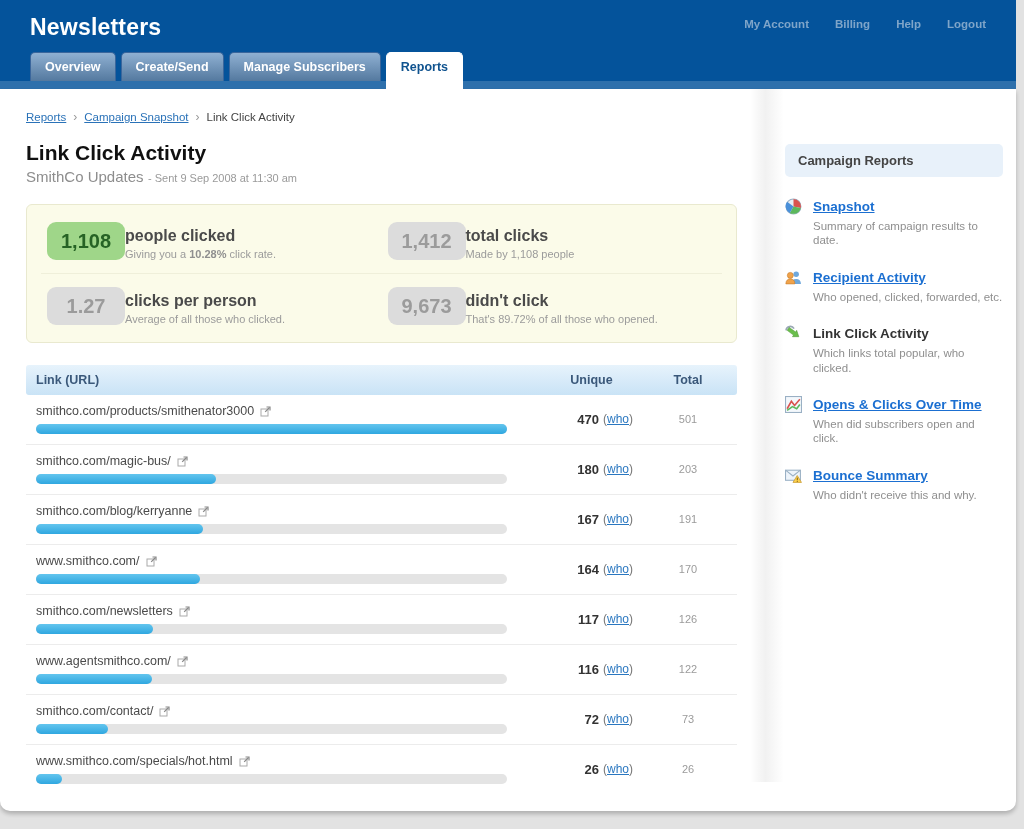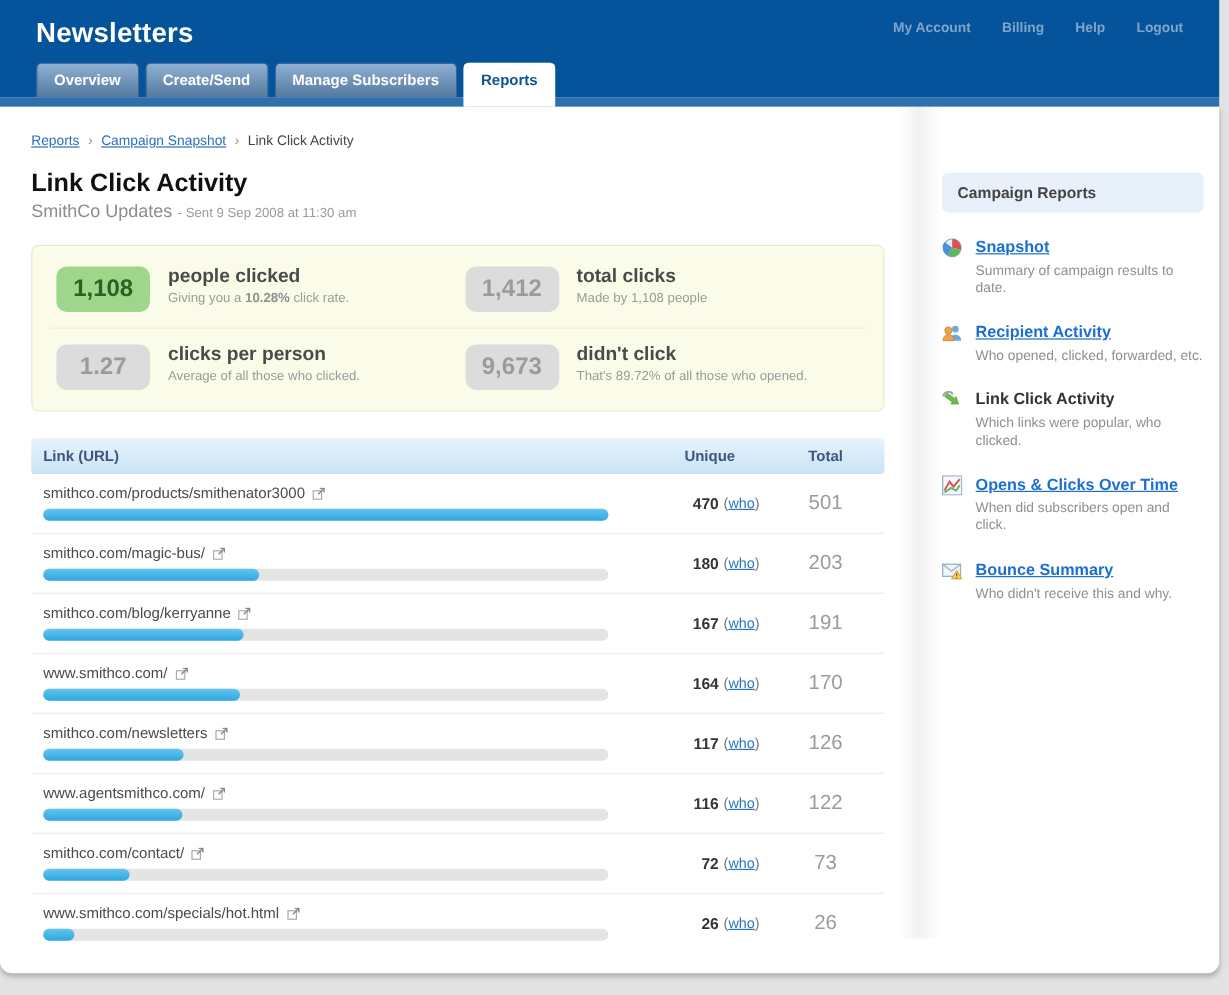--- a/index.html
+++ b/index.html
@@ -34,21 +34,21 @@
   .crumb-sep { color:#999; padding:0 7px; font-size:12px; }
 
   .page-title { font-size:21px; font-weight:bold; color:#101010; margin:17px 0 3px; }
   .page-sub { color:#8d8d8d; }
   .campaign-name { font-size:15px; }
   .sent-date { font-size:11px; color:#9a9a9a;margin-top:44px; }
 
   
   .stats-box { margin-top:18px; background:#fbfbe9; border:1px solid #e9e9cf; border-radius:6px;
                padding:4px 14px; display:grid; grid-template-columns:1fr 1fr; }
-  .stat-cell { display:flex; align-items:flex-start; gap:15px; padding:13px 6px; }
+  .stat-cell { display:flex; align-items:flex-end; padding:13px 6px; }
   .stat-cell.row2 { border-top:1px solid #efefda; }
   .stat-badge { min-width:78px; height:38px; border-radius:9px; display:flex; align-items:center;
                 justify-content:center; font-size:20px; font-weight:bold; padding:0 8px; }
   .badge-green { background:#9fd689; color:#266325; }
   .badge-gray  { background:#dcdcdc; color:#9b9b9b; }
   .stat-label { font-size:16px; font-weight:bold; color:#4a4a4a; }
   .stat-sub { font-size:11px; color:#9b9b9b; margin-top:3px; }
   .stat-sub b { color:#8f8f8f; }
 
   
@@ -62,21 +62,21 @@
   .lt-row:last-child { border-bottom:none; }
   .url-line { display:flex; align-items:center; gap:6px; margin-bottom:6px; }
   .url-text { font-size:12.5px; color:#4a4a4a; }
   .ext-icon { display:inline-block; line-height:0; }
   .bar-track { width:471px; height:10px; background:#e4e4e4; border-radius:5px; }
   .bar-fill { height:10px; border-radius:5px; background:linear-gradient(#63c5ee,#2fa7e0); }
   .cell-unique { width:115px; display:flex; align-items:center; }
   .uniq-num { flex:1; text-align:right; font-size:13px; font-weight:bold; color:#333; }
   .who-wrap { width:50px; text-align:left; padding-left:4px; font-size:12px; color:#777; }
   .who-wrap a { color:#2a77c0; text-decoration:underline; }
-  .cell-total { width:78px; text-align:center; font-size:17px; color:#9b9b9b; }
+  .cell-total { width:78px; text-align:center; font-size:11px; color:#9b9b9b; }
 
   
   .sidebar { position:absolute; left:785px; top:55px; width:218px; }
   .sidebar-title { background:#e8f1fa; border-radius:5px; padding:9px 13px; font-size:13px;
                    font-weight:bold; color:#444; }
   .sb-item { display:flex; gap:10px; margin-top:20px; }
   .sb-icon { flex:0 0 18px; padding-top:1px; line-height:0; }
   .sb-link { font-size:13.5px; font-weight:bold; color:#1b6fd1; text-decoration:underline; }
   .sb-current { font-size:13.5px; font-weight:bold; color:#333; text-decoration:none; }
   .sb-desc { font-size:11.5px; color:#8f8f8f; margin-top:4px; line-height:1.25; }
@@ -378,21 +378,21 @@
 
     <div class="sb-item">
       <span class="sb-icon">
         <svg width="17" height="17" viewBox="0 0 16 16">
             <path d="M1 5 a4 4 0 0 1 7.5 -1.5" fill="none" stroke="#9aa8b5" stroke-width="1.6"></path>
             <path d="M2 5 l6 4.5 -1 1.5 6 0 -2 -6 -1 1.6 -6 -4.3 Z" fill="#6abf4b" stroke="#4d9636" stroke-width="0.5"></path>
           </svg>
       </span>
       <div>
         <span class="sb-current">Link Click Activity</span>
-        <div class="sb-desc">Which links were popular, who clicked.</div>
+        <div class="sb-desc">Which links total popular, who clicked.</div>
       </div>
     </div>
 
     <div class="sb-item">
       <span class="sb-icon">
         <svg width="17" height="17" viewBox="0 0 16 16">
             <rect x="0.5" y="0.5" width="15" height="15" fill="#f4f8fc" stroke="#9ab0c4"></rect>
             <polyline points="2,12 6,5 9,9 14,3" fill="none" stroke="#d9534f" stroke-width="1.5"></polyline>
             <polyline points="2,13.5 7,10 11,12 14,8" fill="none" stroke="#5cb85c" stroke-width="1.5"></polyline>
           </svg>

